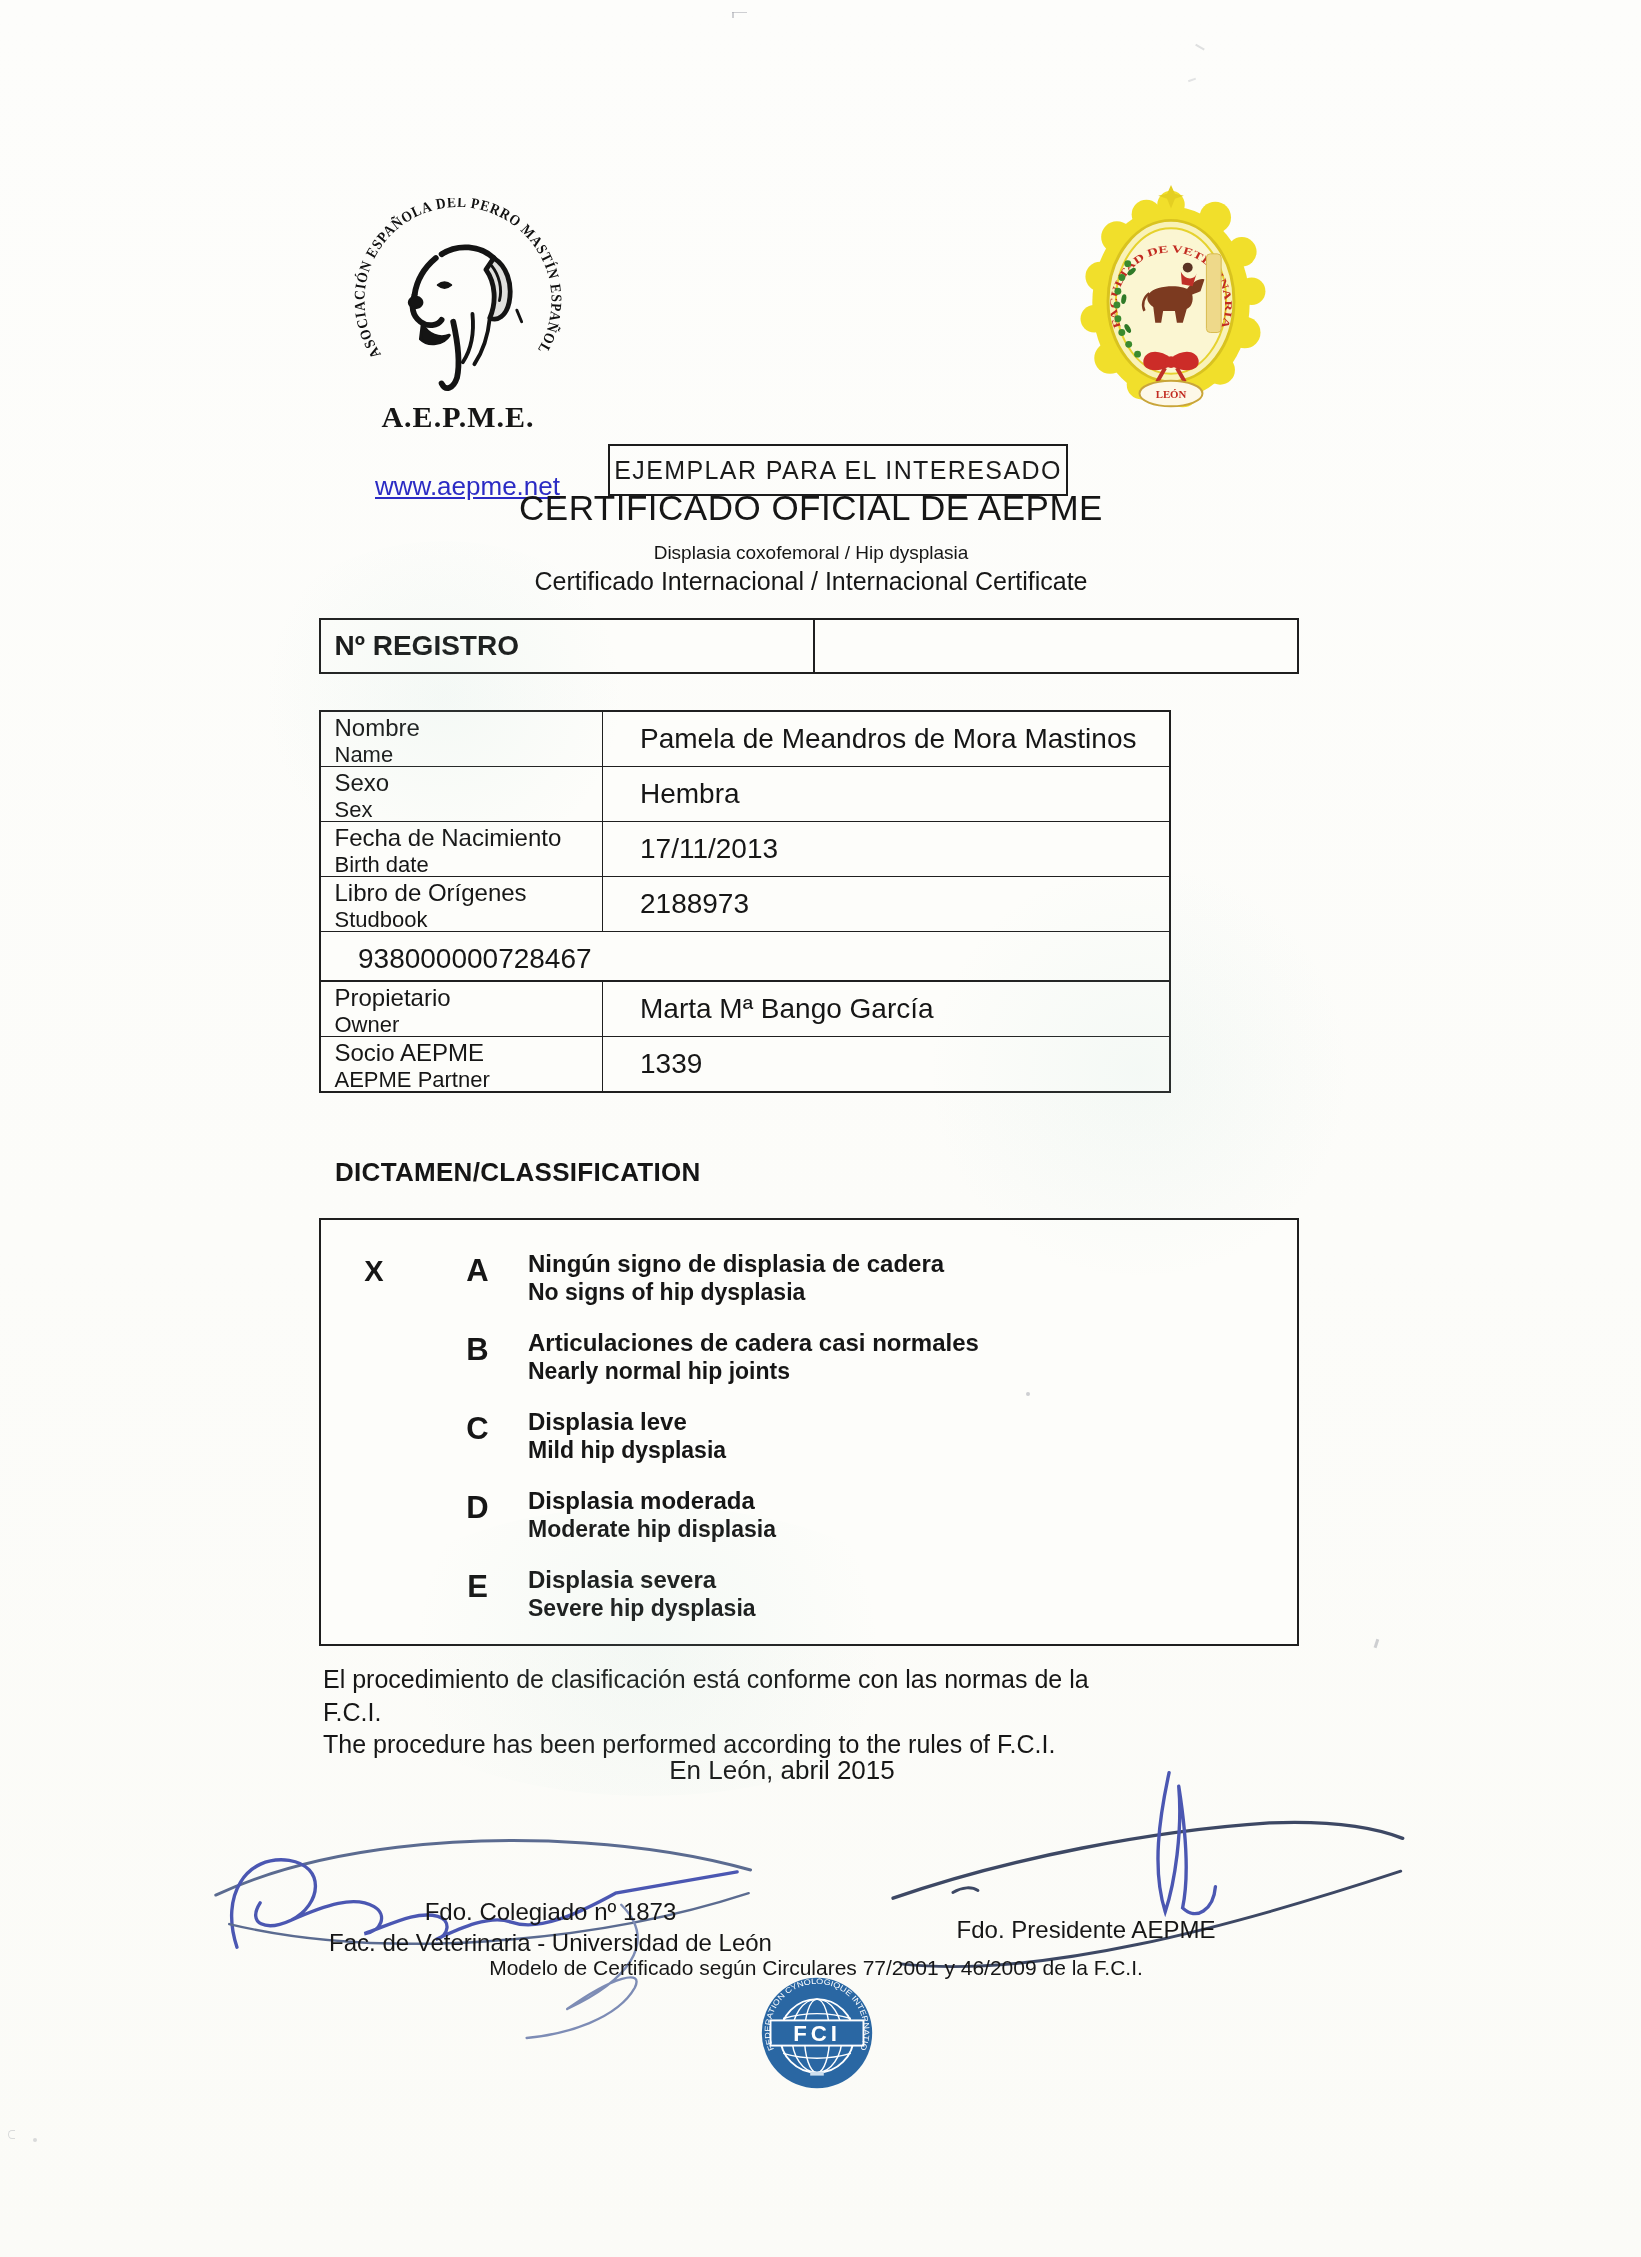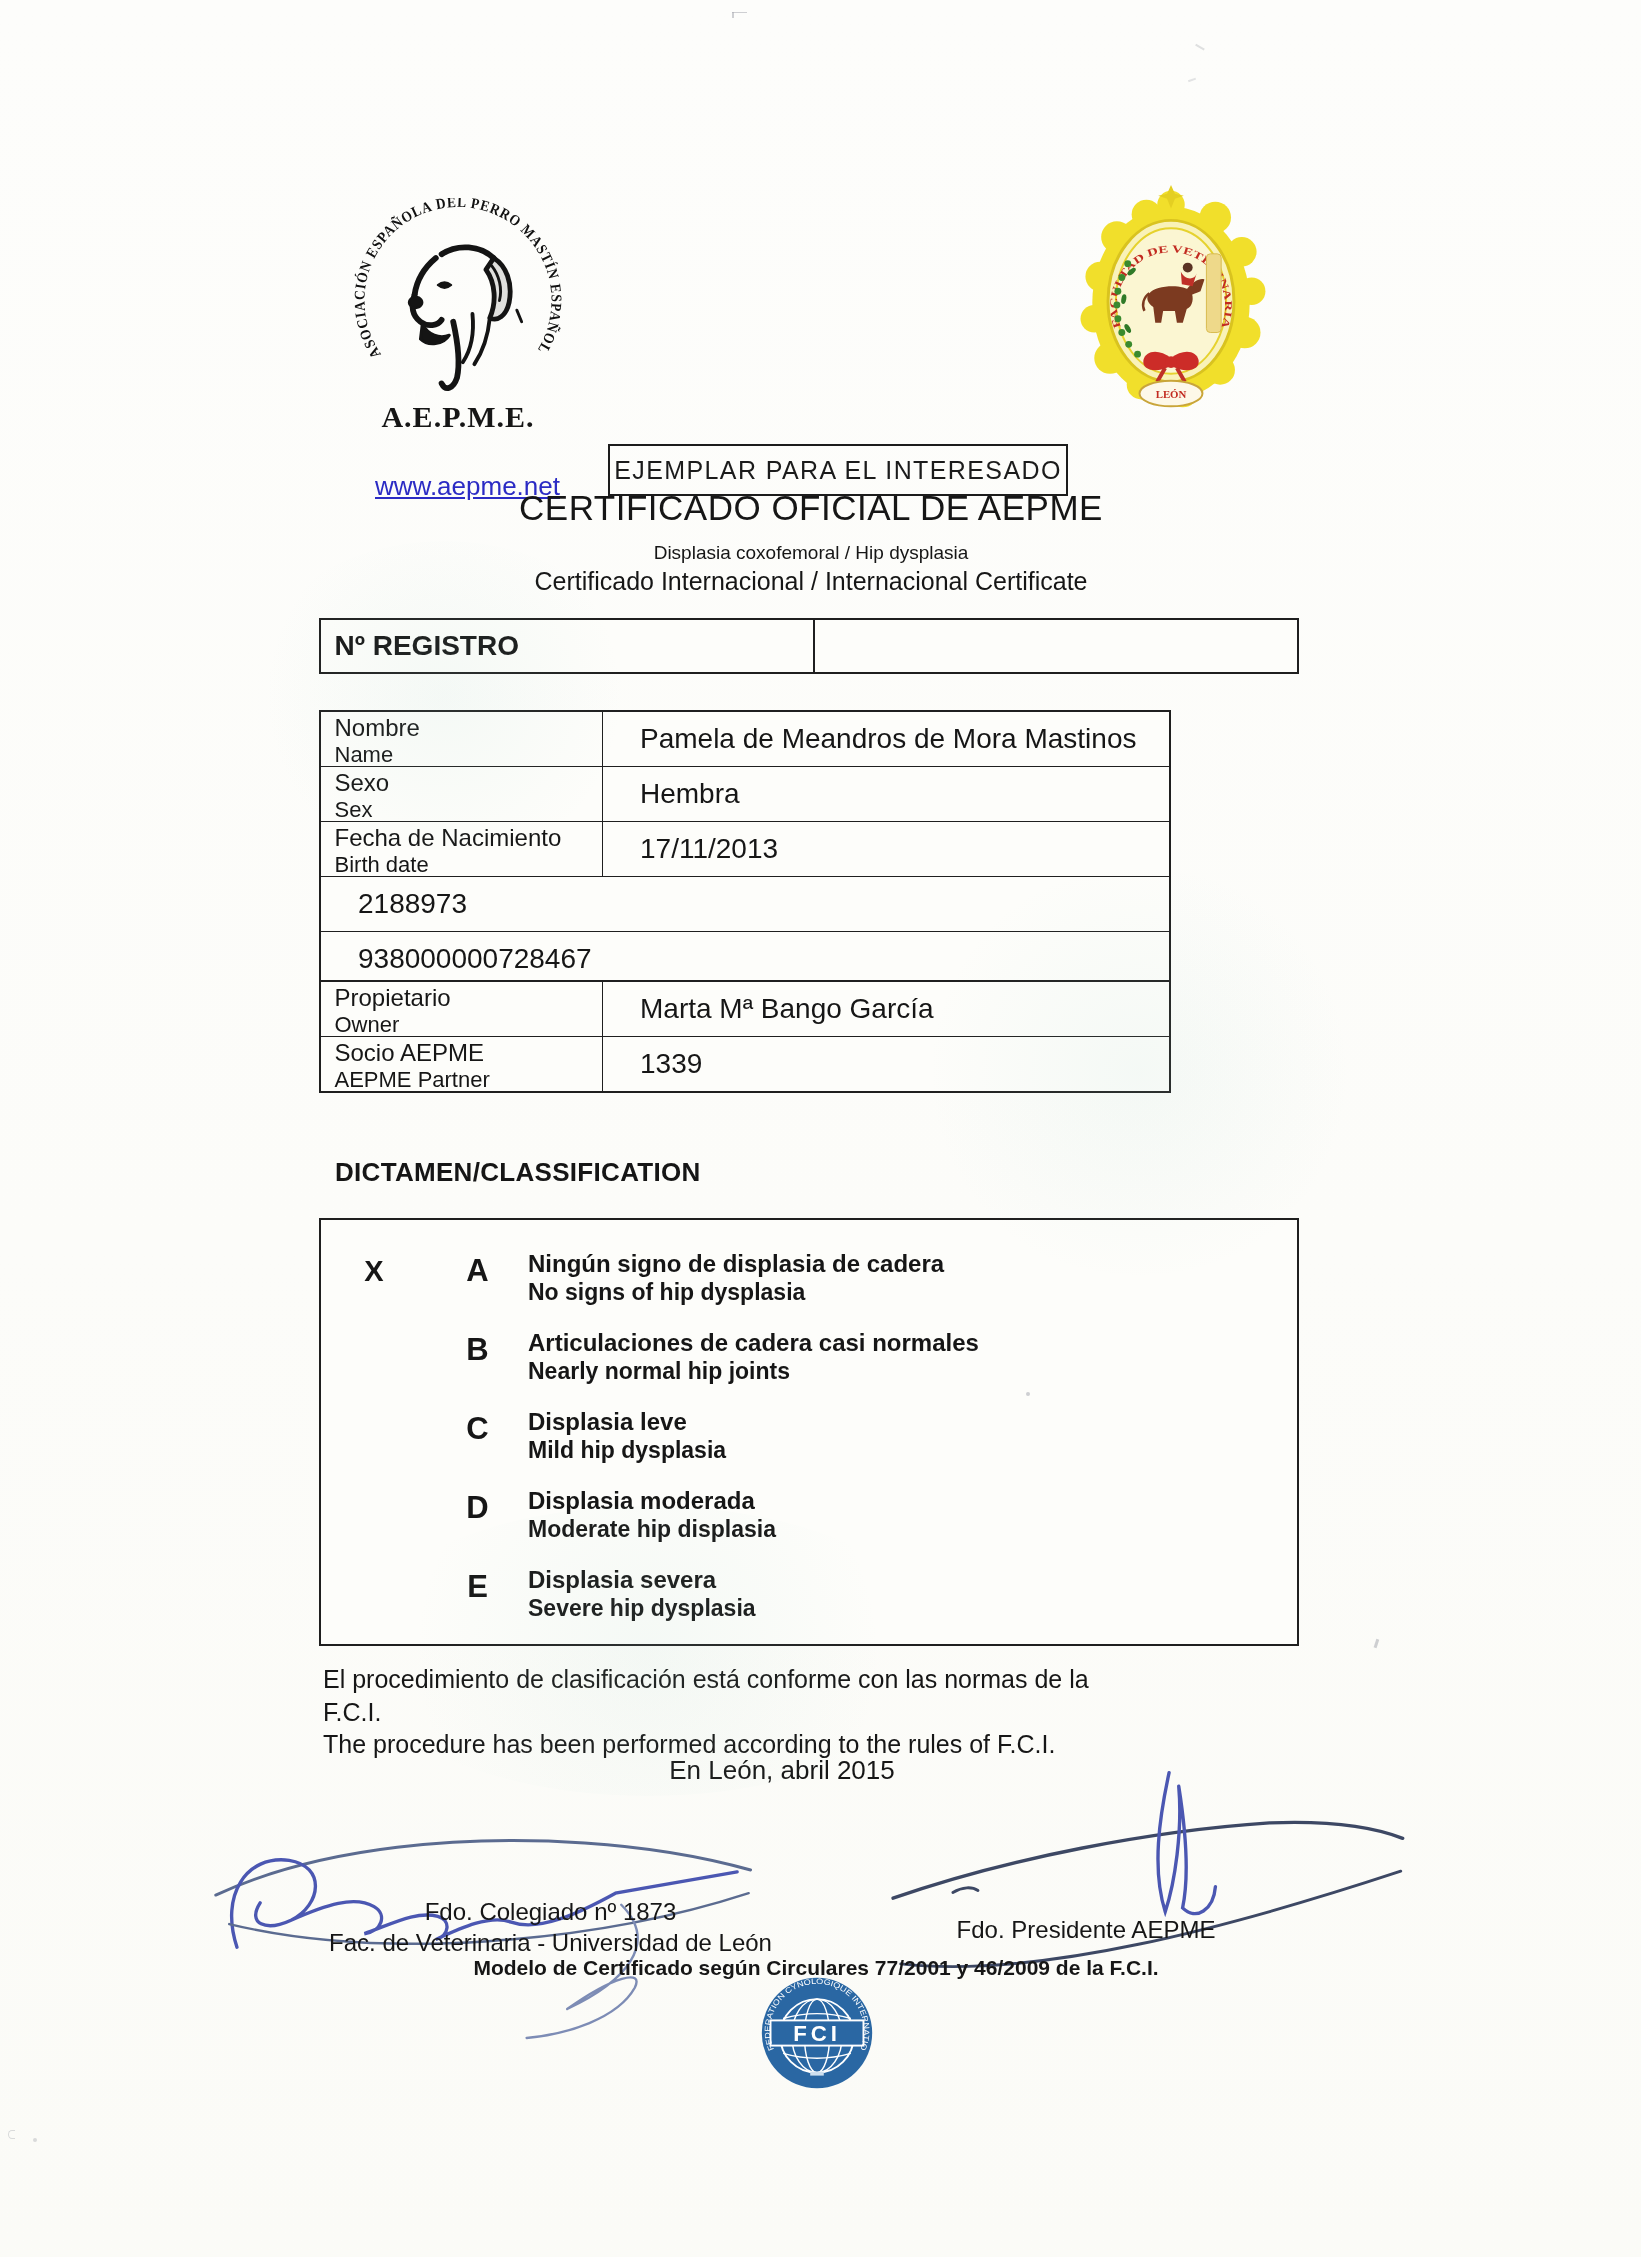--- a/index.html
+++ b/index.html
@@ -40,21 +40,21 @@
   .clsrow .mk{width:106px;text-align:center;font-weight:bold;font-size:29px;padding-top:5.8px;}
   .clsrow .gr{width:101px;text-align:center;font-weight:bold;font-size:31px;padding-top:3.9px;}
   .clsrow .tx{flex:1;line-height:1.22;font-weight:bold;}
   .clsrow .tx .es{font-size:24px;}
   .clsrow .tx .en{font-size:23px;}
   
   .note{left:323px;top:1663px;width:830px;font-size:25px;line-height:1.3;}
   .placedate{left:328px;top:1755px;width:908px;text-align:center;font-size:26px;}
   
   .cap{font-size:24px;text-align:center;}
-  .footnote{left:333px;top:1956px;width:966px;text-align:center;font-weight:bold;font-size:21px;}
+  .footnote{left:333px;top:1956px;width:966px;text-align:center;font-weight:normal;font-size:21px;}
   
   .art{position:absolute;background:#a7aab0;opacity:.55;}
   .blotch{position:absolute;border-radius:50%;
           background:radial-gradient(circle,rgba(170,215,205,.10) 0%,rgba(170,215,205,0) 70%);}
 </style>
 </head>
 <body>
 
 <div class="page">
 
@@ -169,20 +169,24 @@
       <div class="vc">Hembra</div>
     </div>
     <div class="drow">
       <div class="lc">
           <div class="es">Fecha de Nacimiento</div>
                       <div class="en">Birth date</div>
         </div>
       <div class="vc">17/11/2013</div>
     </div>
     <div class="drow">
+      <div class="lc">
+          <div class="es">Libro de Orígenes</div>
+                      <div class="en">Studbook</div>
+        </div>
       <div class="vc">2188973</div>
     </div>
     <div class="drow">
       <div class="vc">938000000728467</div>
     </div>
   </div>
 
   <div class="abs dtable" style="left:319px;top:980px;">
     <div class="drow">
       <div class="lc">

